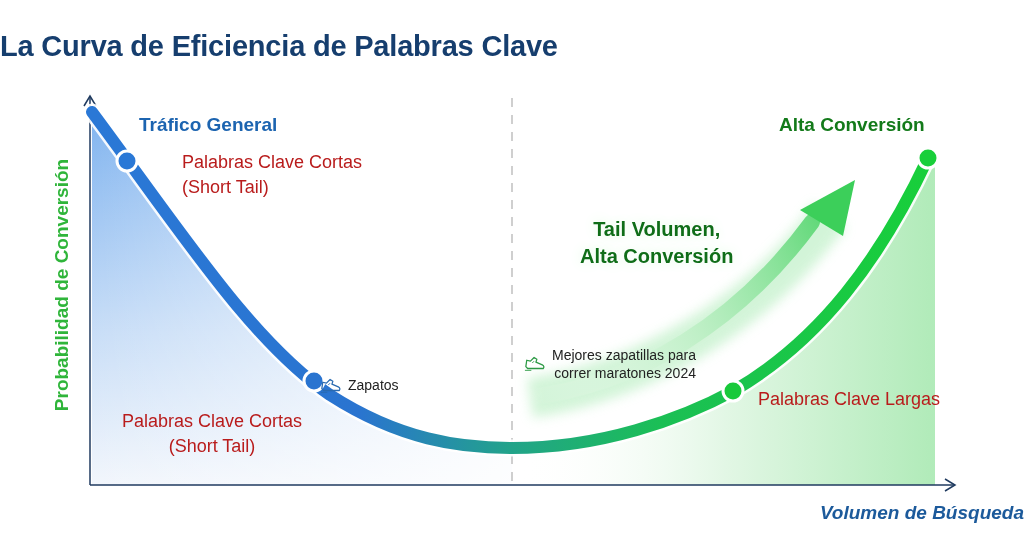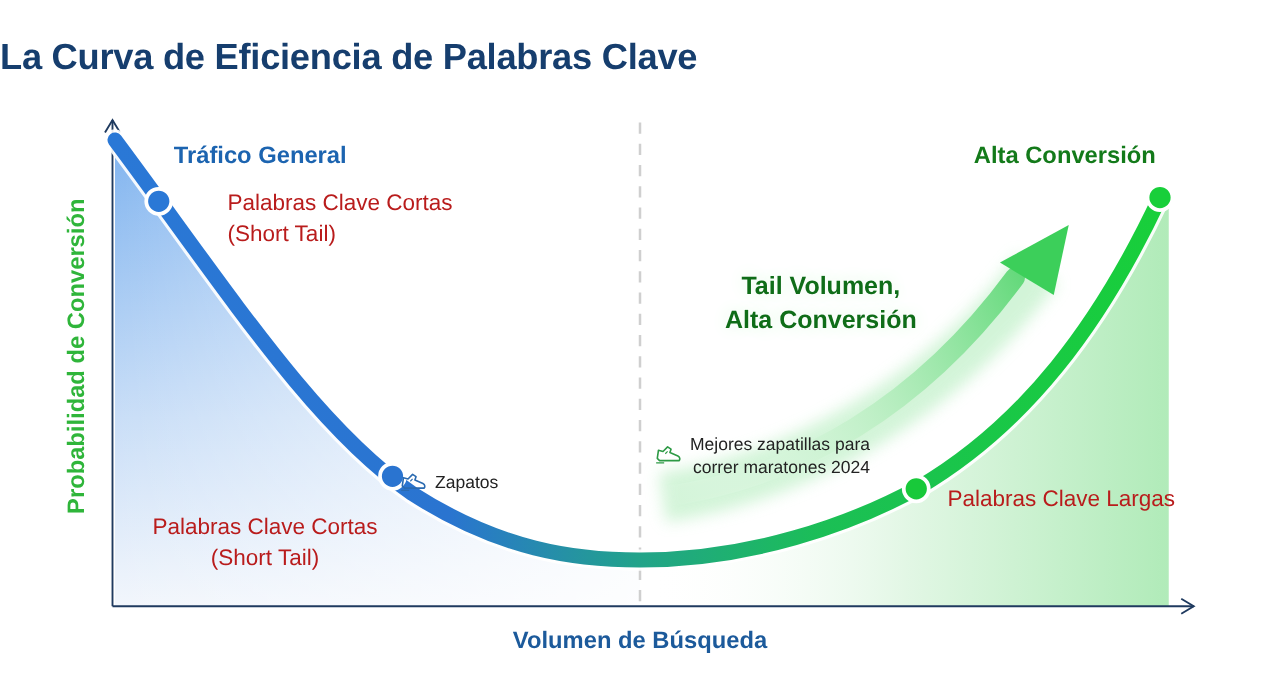--- a/index.html
+++ b/index.html
@@ -17,22 +17,22 @@
   .long-bottom { left:733px; top:387px; width:232px; }
   .annot { font-size:14px; color:#222; line-height:18px; display:flex; align-items:flex-start; }
   .annot .ic { width:22px; height:18px; margin-right:6px; flex:0 0 auto; }
   .zapatos { left:320px; top:364px;margin-top:12px; }
   .long-example { left:524px; top:346px;text-align:right; }
   .callout { left:580px; top:216px; font-size:20px; font-weight:bold; color:#0f6d18;
              text-align:center; line-height:27px;
              text-shadow:0 0 8px #ffffff, 0 0 14px #d9f7dc; }
   .ylabel { position:absolute; left:62px; top:285px; transform:translate(-50%,-50%) rotate(-90deg);
             font-size:19px; font-weight:bold; color:#2fb53a; white-space:nowrap; }
-  .xlabel { position:absolute; left:0; top:502px; width:1024px; text-align:center;
-            font-size:19px; font-weight:bold; color:#1c5a9b; }
+  .xlabel { position:absolute; left:0; top:502px; width:1024px; text-align:right;
+            font-size:19px; font-weight:bold; color:#1c5a9b;font-style:italic; }
 </style>
 </head>
 <body>
 
 <div class="title">La Curva de Eficiencia de Palabras Clave</div>
 
 <svg class="chart" width="1024" height="559" viewBox="0 0 1024 559">
   <defs>
     <linearGradient id="curveGrad" x1="90" y1="0" x2="930" y2="0" gradientUnits="userSpaceOnUse">
       <stop offset="0" stop-color="#2a78d6"></stop>

